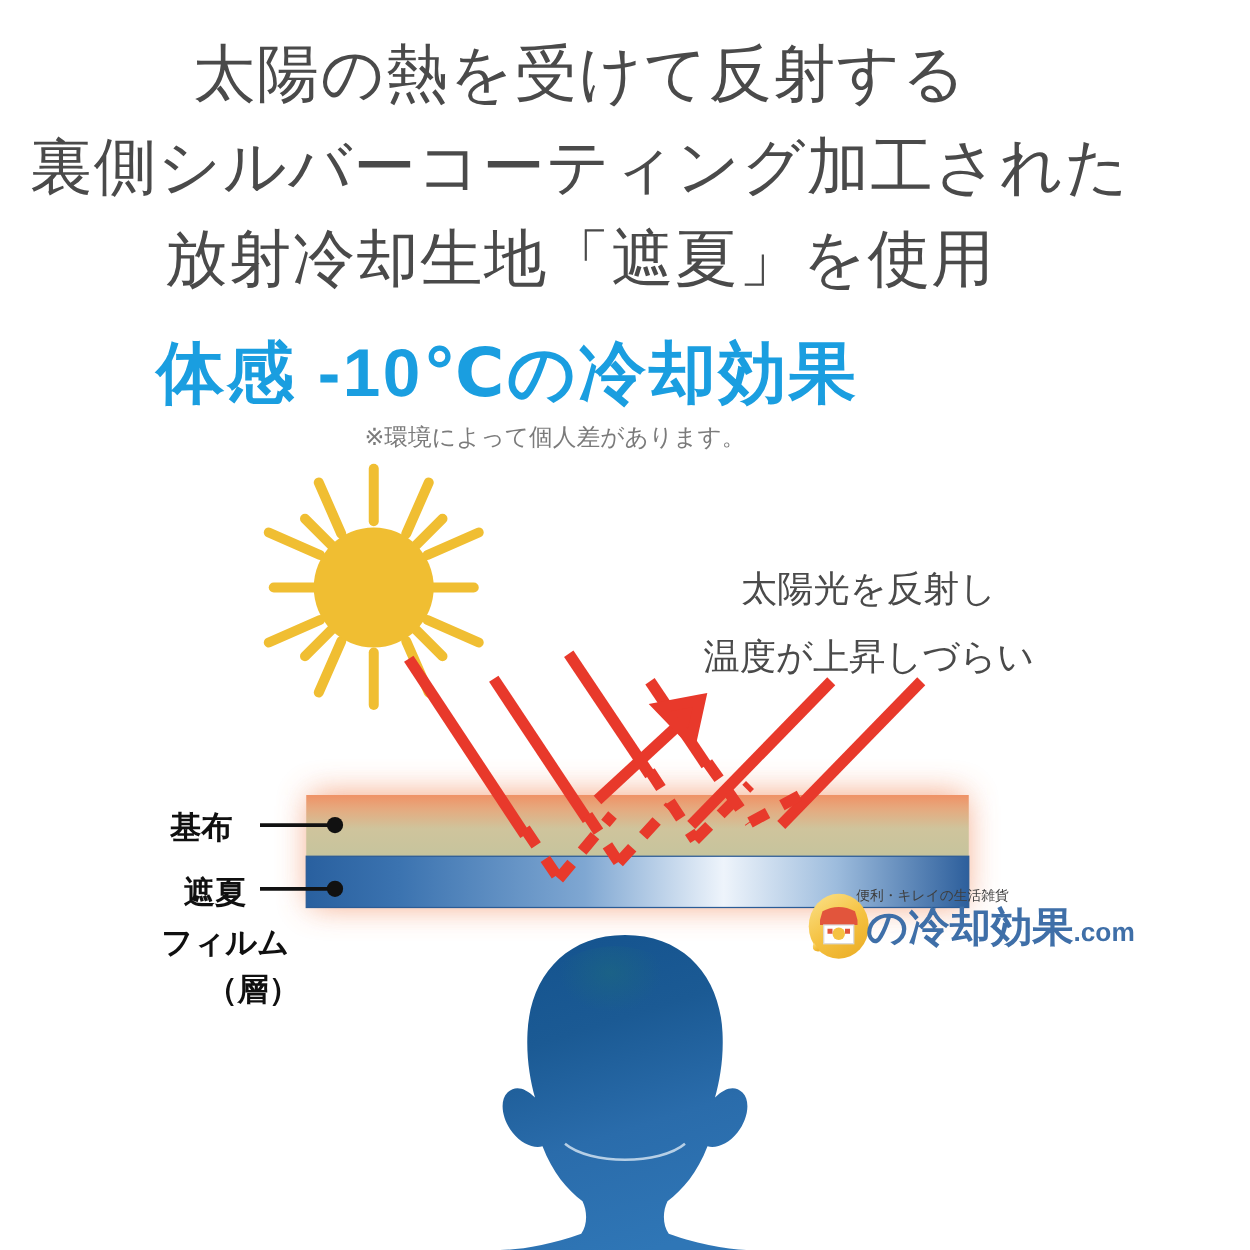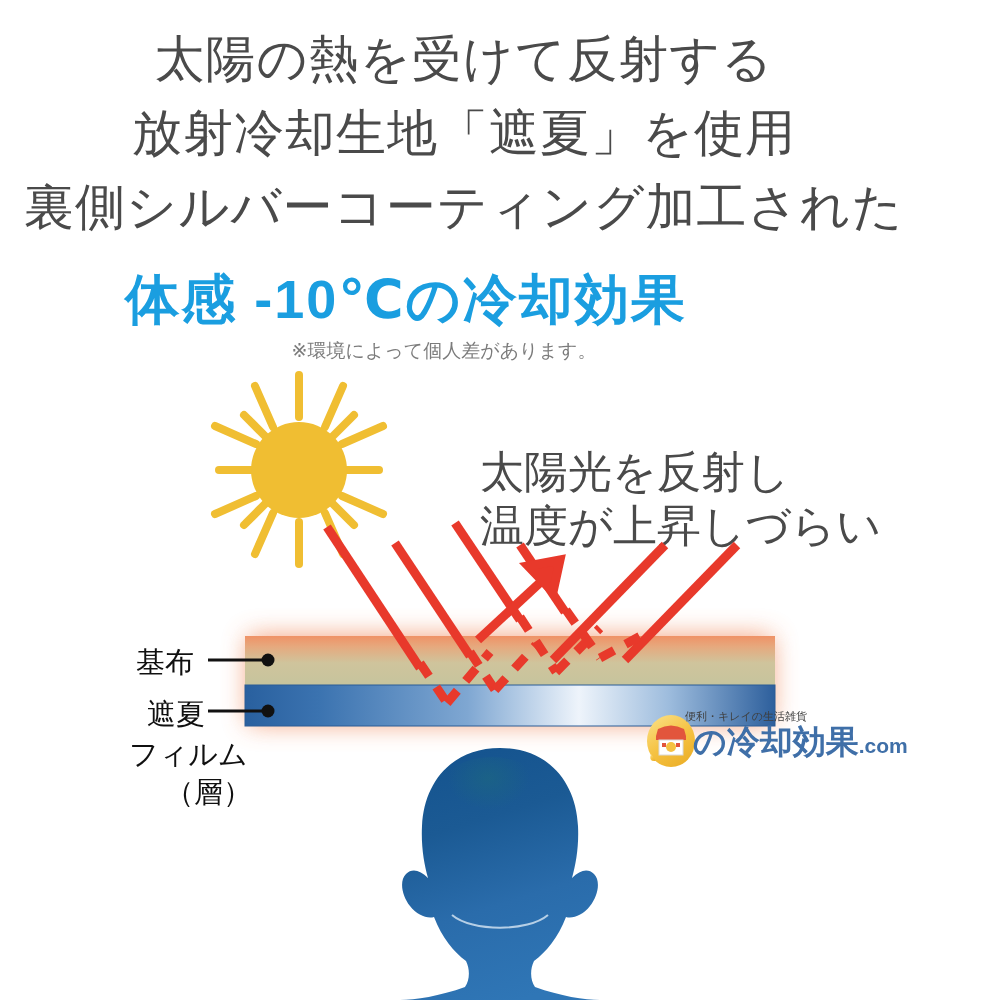--- a/index.html
+++ b/index.html
@@ -29,32 +29,32 @@
   .disclaimer{
     position:absolute;left:0;top:339px;width:1000px;
     text-align:center;color:#7b7b7b;
     font-size:19px;line-height:24px;
     padding-right:112px;box-sizing:border-box;white-space:nowrap;
   }
 
   
   .annotation{
     position:absolute;left:480px;top:445px;width:430px;
-    text-align:left;color:#4a4a4a;
-    font-size:44px;line-height:54px;
+    text-align:center;color:#4a4a4a;
+    font-size:29px;line-height:54px;
   }
   .annotation div{white-space:nowrap;}
 
   
   #scene{position:absolute;left:0;top:0;width:1000px;height:1000px;}
 
   
   .layer-label{
     position:absolute;color:#101010;
-    font-size:29px;line-height:38px;font-weight:400;
+    font-size:25px;line-height:38px;font-weight:700;
     white-space:nowrap;
   }
   #label-kifu{left:136px;top:643px;}
   #label-shanatsu{left:147px;top:695px;}
   #label-film{left:129px;top:735px;}
   #label-sou{left:165px;top:773px;}
 
   
   #logo{
     position:absolute;left:645px;top:710px;
@@ -72,22 +72,22 @@
   }
   #logo-name .dotcom{font-size:21px;font-weight:bold;}
 </style>
 </head>
 <body>
 
 <div id="stage">
 
   <div class="headline">
     <div>太陽の熱を受けて反射する</div>
+    <div>裏側シルバーコーティング加工された</div>
     <div>放射冷却生地「遮夏」を使用</div>
-    <div>裏側シルバーコーティング加工された</div>
   </div>
 
   <div class="blue-head">体感 -10℃の冷却効果</div>
   <div class="disclaimer">※環境によって個人差があります。</div>
 
   <div class="annotation">
     <div>太陽光を反射し</div>
     <div>温度が上昇しづらい</div>
   </div>
 

